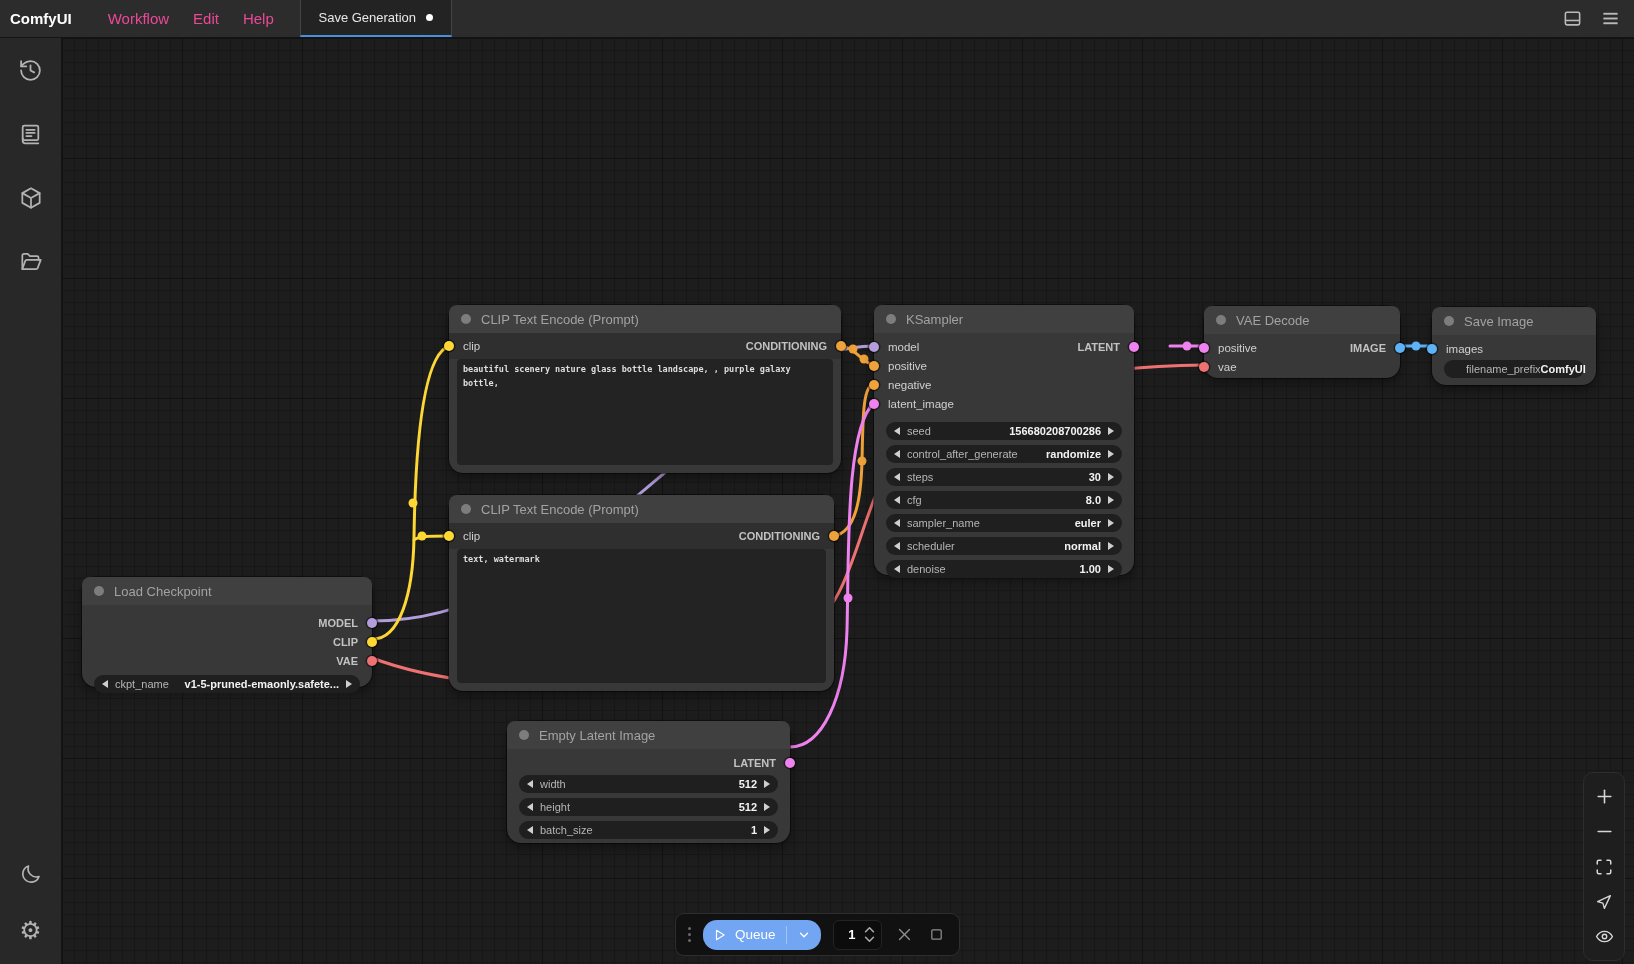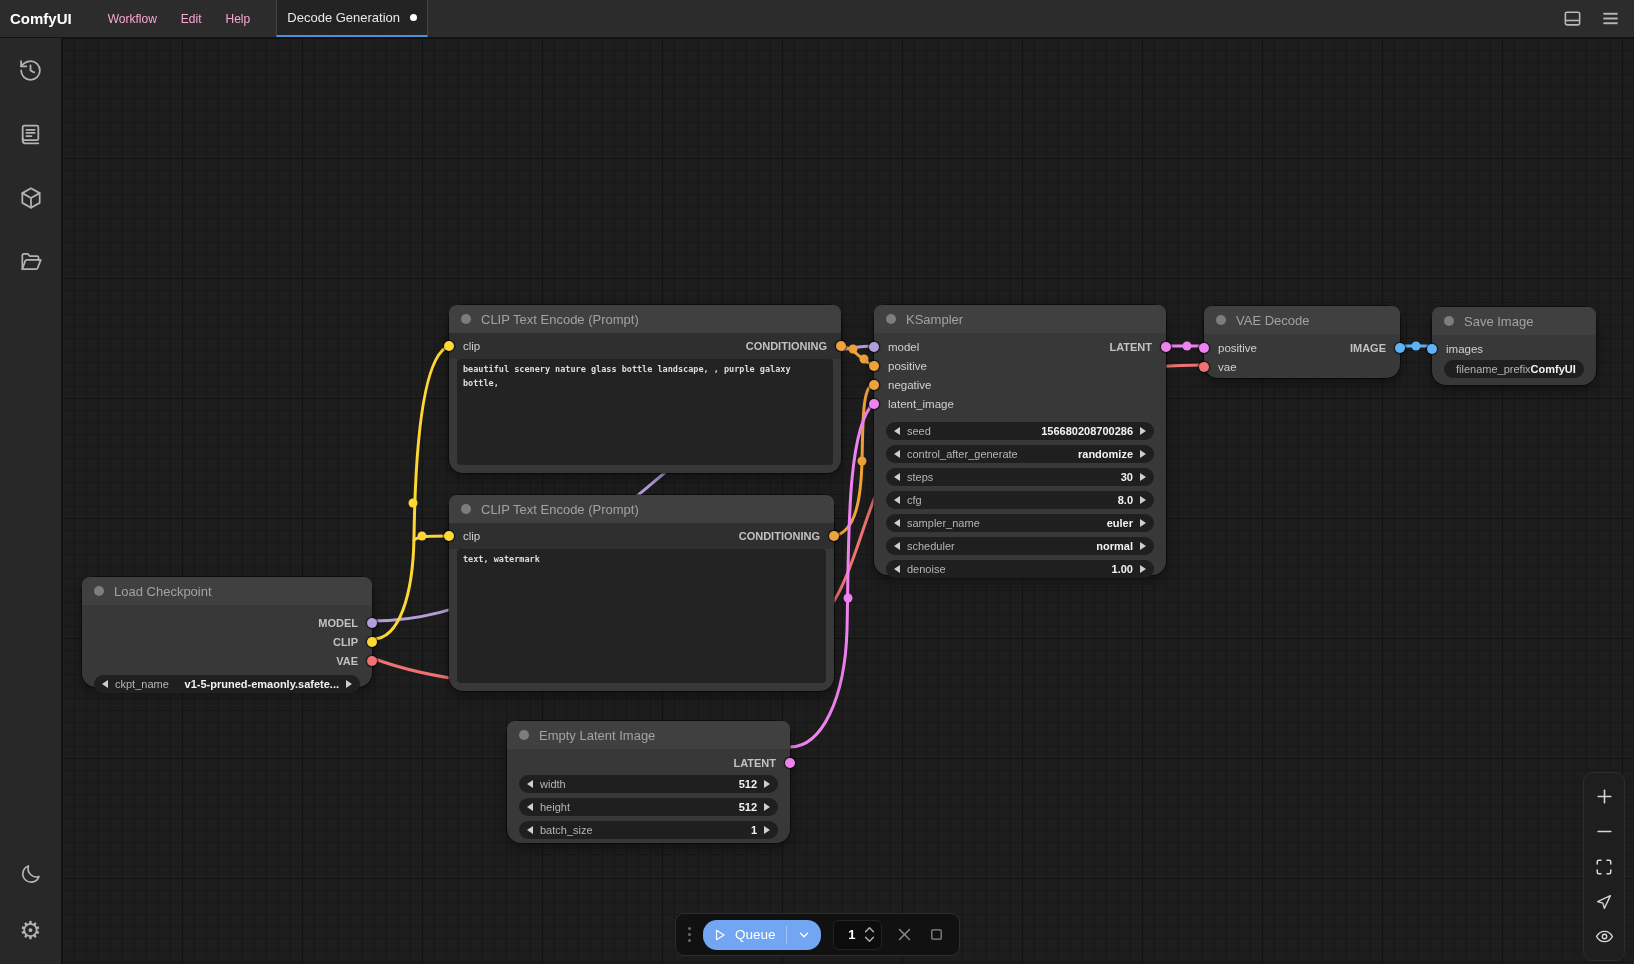--- a/index.html
+++ b/index.html
@@ -5,21 +5,21 @@
   * { margin:0; padding:0; box-sizing:border-box; }
   html,body { width:1634px; height:964px; overflow:hidden; background:#1d1d1e;
     font-family:"Liberation Sans", sans-serif; }
 
   
   #menubar { position:absolute; left:0; top:0; width:1634px; height:38px;
     background:#2c2c2c; border-bottom:1px solid #141414; display:flex; align-items:stretch; z-index:20; }
   .brand { color:#ffffff; font-weight:bold; font-size:15px; display:flex; align-items:center;
     padding:0 10px; margin-right:14px; cursor:pointer; }
   .menus { display:flex; align-items:stretch; }
-  .menu-item { color:#f9a8d4; font-size:12px; display:flex; align-items:center;
+  .menu-item { color:#ec4899; font-size:15px; display:flex; align-items:center;
     padding:0 12px; cursor:pointer; }
   .wf-tab { margin-left:14px; width:152px; background:#232323;
     border-left:1px solid #454545; border-right:1px solid #454545;
     border-bottom:2px solid #4a8fd9; display:flex; align-items:center; justify-content:center;
     gap:10px; cursor:pointer; }
   .wf-tab-label { color:#e8e8e8; font-size:13px; }
   .unsaved-dot { width:7px; height:7px; border-radius:50%; background:#ffffff; }
   .mb-right { margin-left:auto; display:flex; align-items:center; gap:14px; padding-right:12px; }
   .iconbtn { background:none; border:none; color:#b9b9b9; width:24px; height:24px;
     display:flex; align-items:center; justify-content:center; cursor:pointer; }
@@ -63,21 +63,21 @@
   .pdot.out { right:-5px; }
   .c-model{background:#b39ddb;} .c-clip{background:#fdd835;} .c-vae{background:#ef7272;}
   .c-cond{background:#efa13a;} .c-latent{background:#ee82ee;} .c-image{background:#5db2f8;}
   .pad4 { padding-top:4px; } .pad8 { padding-top:8px; }
 
   .pill { height:18px; background:#1f1f1f; border-radius:9px; margin:0 12px 5px;
     display:flex; align-items:center; padding:0 8px; cursor:pointer; }
   .wlabel { color:#b5b5b5; font-size:11px; margin-left:7px; white-space:nowrap; }
   .wvalue { color:#f2f2f2; font-size:11px; font-weight:bold; margin-left:auto;
     margin-right:7px; white-space:nowrap; }
-  .pill.noarrow .wlabel { margin-left:4px; }
+  .pill.noarrow .wlabel { margin-left:14px; }
   .pill.noarrow .wvalue { margin-right:14px; }
   .arrL { width:0; height:0; border-top:4.5px solid transparent; border-bottom:4.5px solid transparent;
     border-right:6px solid #cfcfcf; cursor:pointer; flex:none; }
   .arrR { width:0; height:0; border-top:4.5px solid transparent; border-bottom:4.5px solid transparent;
     border-left:6px solid #cfcfcf; cursor:pointer; flex:none; }
   .widgets { padding-top:9px; }
 
   .ta { position:absolute; left:8px; right:8px; top:54px; bottom:8px; background:#232323;
     border:none; border-radius:4px; color:#dedede; resize:none; outline:none;
     font-family:"DejaVu Sans Mono", monospace; font-size:8.5px; font-weight:bold;
@@ -112,21 +112,21 @@
 <body>
 
 <header id="menubar">
   <div class="brand">ComfyUI</div>
   <nav class="menus">
     <div class="menu-item">Workflow</div>
     <div class="menu-item">Edit</div>
     <div class="menu-item">Help</div>
   </nav>
   <div class="wf-tab">
-    <span class="wf-tab-label">Decode Generation</span>
+    <span class="wf-tab-label">Save Generation</span>
     <span class="unsaved-dot"></span>
   </div>
   <div class="mb-right">
     <button class="iconbtn">
       <svg width="19" height="19" viewBox="0 0 24 24" fill="none" stroke="currentColor" stroke-width="2">
           <rect x="3" y="4" width="18" height="16" rx="2"></rect>
           <line x1="3" y1="14.5" x2="21" y2="14.5"></line>
         </svg>
     </button>
     <button class="iconbtn">
@@ -282,21 +282,21 @@
       </div>
       <div class="pill">
         <span class="arrL"></span>
         <span class="wlabel">batch_size</span>
         <span class="wvalue">1</span>
         <span class="arrR"></span>
       </div>
     </div>
   </div>
 
-  <div class="node" style="left:812px;top:267px;width:292px;height:270px">
+  <div class="node" style="left:812px;top:267px;width:260px;height:270px">
     <div class="nheader">
       <span class="ndot"></span>
       <span class="ntitle">KSampler</span>
     </div>
     <div class="pad4">
       <div class="prow">
         <span class="pdot in c-model"></span>
         <span class="pname">model</span>
         <span class="ptype">LATENT</span>
         <span class="pdot out c-latent"></span>

